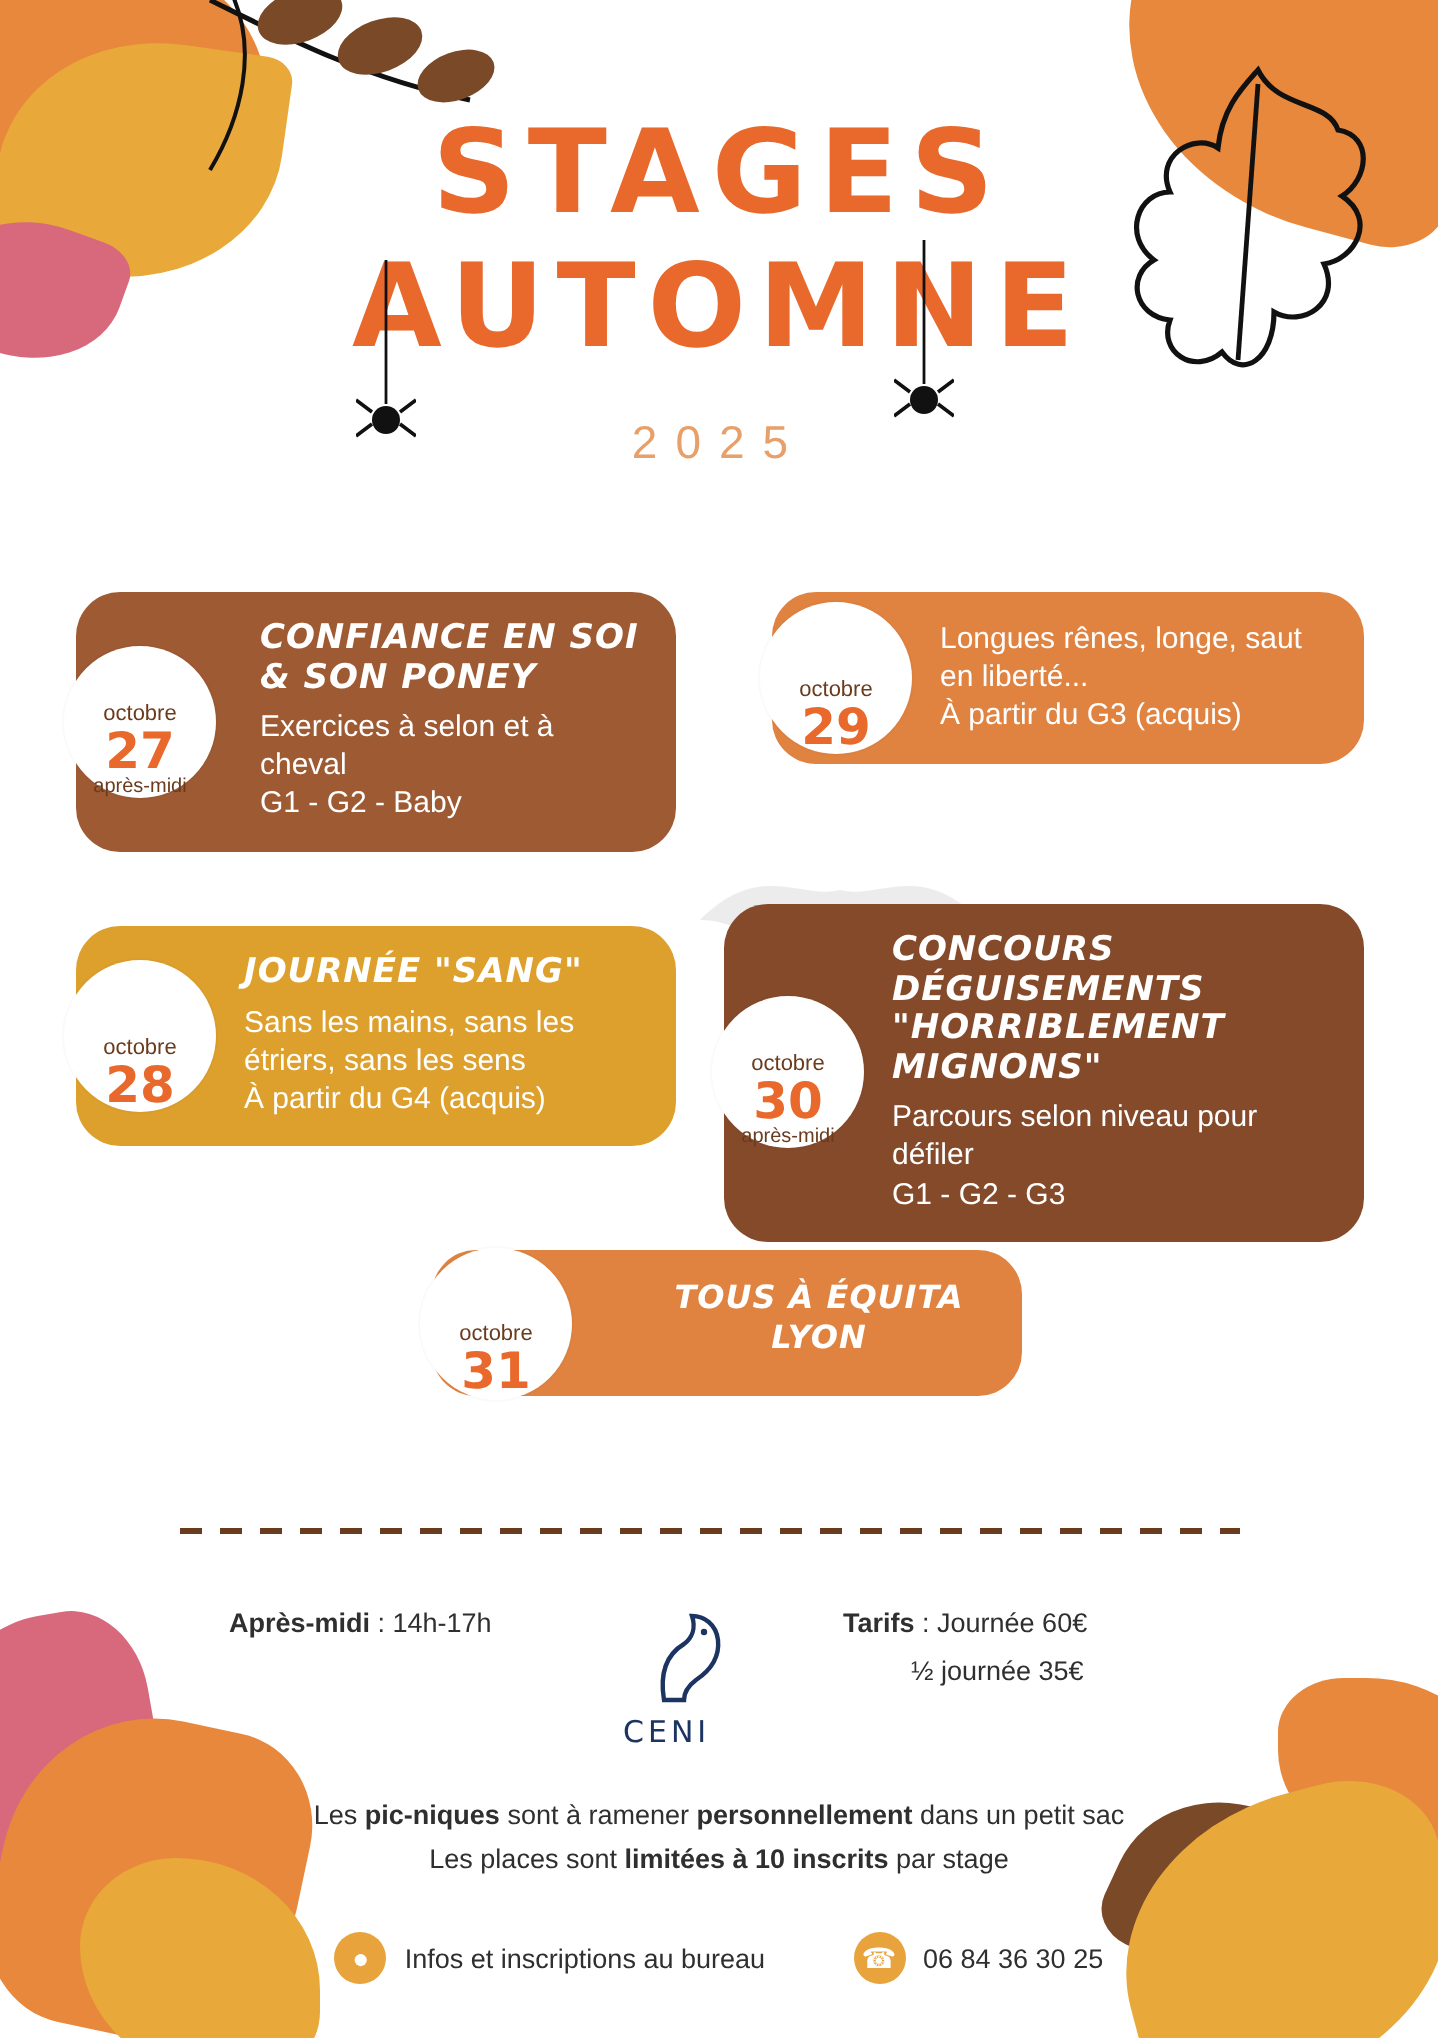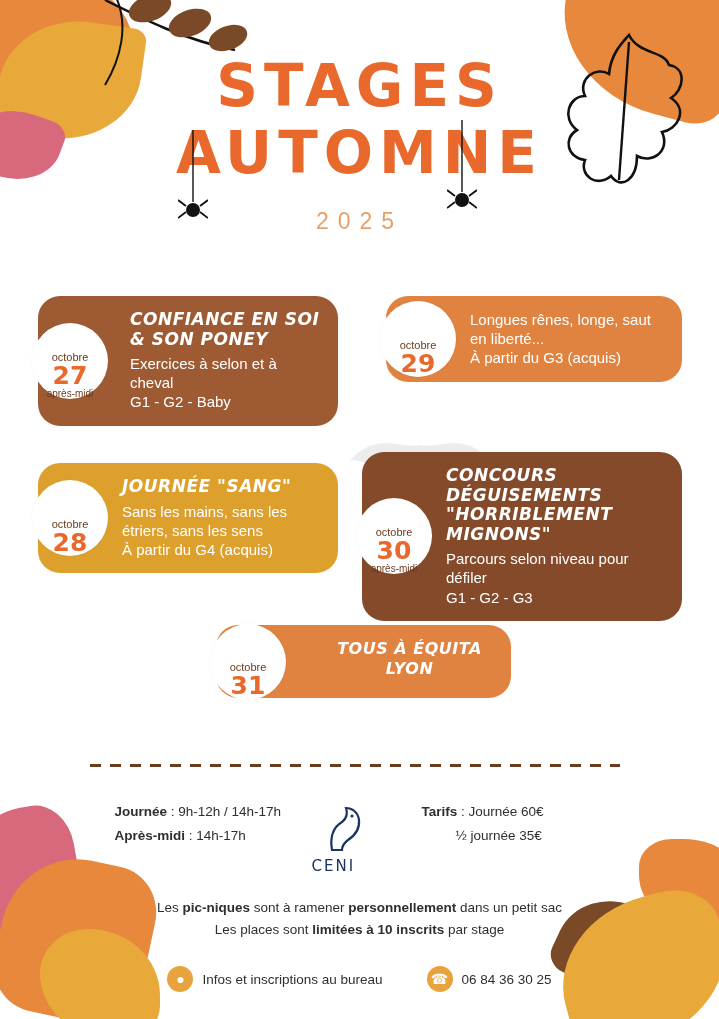--- a/index.html
+++ b/index.html
@@ -285,23 +285,20 @@
     </div>
     <h3>TOUS À ÉQUITA LYON</h3>
   </div>
 
   <div class="dashes"></div>
 
   <div class="foot">
     <div class="foot-row">
       <div class="foot-left">
         <div>
-          <b>Journée</b><span> : 9h-12h / 14h-17h</span>
-        </div>
-        <div>
           <b>Après-midi</b><span> : 14h-17h</span>
         </div>
       </div>
 
       <div class="foot-logo">
         <svg width="58" height="52" viewBox="0 0 58 52">
           <path d="M20 50 C18 38, 20 28, 30 22 C34 19, 36 14, 34 8 C40 8, 46 12, 47 20
                    C48 30, 42 36, 36 40 C32 43, 30 46, 30 50 Z" fill="none" stroke="#1c3461" stroke-width="2.2"></path>
           <circle cx="40" cy="16" r="1.6" fill="#1c3461"></circle>
         </svg>

